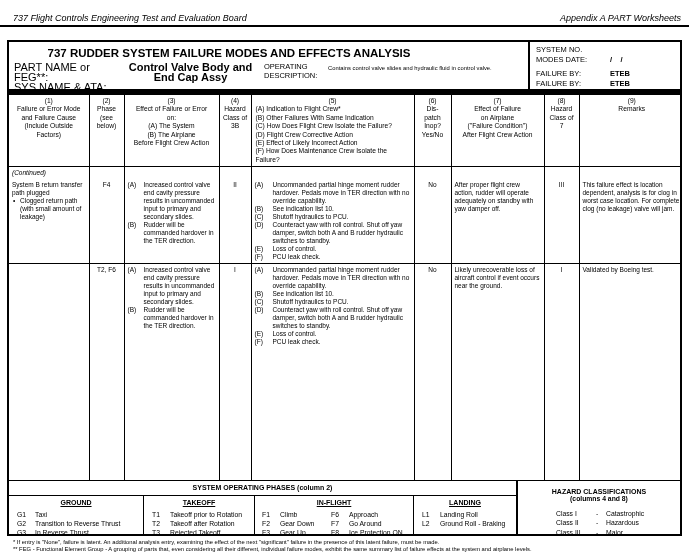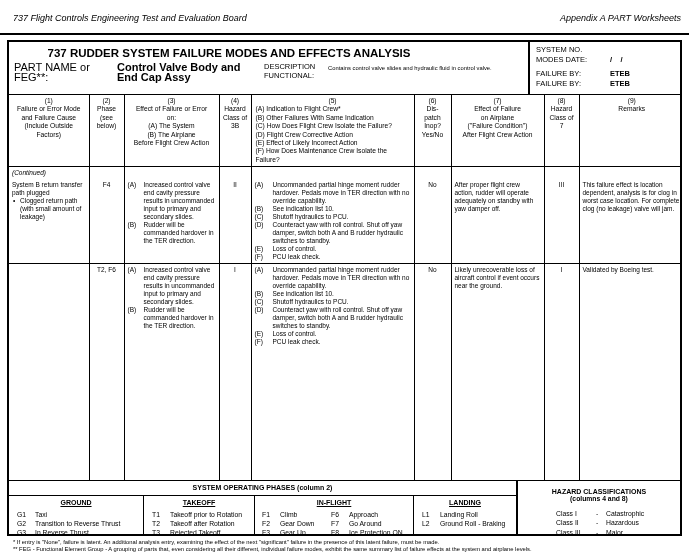--- a/index.html
+++ b/index.html
@@ -2,37 +2,37 @@
 <html><head>
 <meta charset="utf-8">
 <style>
   * { box-sizing: border-box; margin: 0; padding: 0; }
   html,body { background:#fff; }
   .page {
     width: 689px; height: 559px; background: #fff; color: #000;
     font-family: "Liberation Sans", sans-serif; position: relative; overflow: hidden;
   }
   
-  .pg-header { display:flex; justify-content:space-between; padding:13px 8px 10px 13px;
+  .pg-header { display:flex; justify-content:space-between; padding:13px 8px 2px 13px;
     font-style: italic; font-size: 9px; }
   .rule { border-top: 2px solid #000; }
 
   
   .sheet { position:absolute; left:7px; top:40px; width:675px; height:496px;
     border:2px solid #000; display:flex; flex-direction:column; overflow:hidden; }
 
   
-  .title-block { height:53px; border-bottom:1px solid #000000; display:flex; flex:none; }
+  .title-block { height:53px; border-bottom:6px solid #000000; display:flex; flex:none; }
   .tb-left { flex:1; padding:3px 0 0 5px; }
   .tb-title { width:430px; text-align:center; font-weight:bold; font-size:11.5px; margin:2px 0 3px 0; }
   .tb-rows { display:flex; }
   .tb-labels { width:250px; }
   .lab-row { display:flex; font-size:11px; line-height:10px; }
   .lab { width:103px; flex:none; }
-  .val { font-weight:bold; }
+  .val { font-weight:bold;text-align:center; }
   .func { display:flex; font-size:7.5px; line-height:9px; }
   .func-label { width:64px; flex:none; }
   .func-value { font-size:5.8px; padding-top:2px; width:200px; }
   .tb-right { width:168px; border-left:2px solid #000; padding:3px 0 0 6px; font-size:7.5px; flex:none; }
   .rb-row { display:flex; line-height:9.5px; }
   .rb-lab { width:74px; flex:none; }
   .rb-val { font-weight:bold; white-space:pre; }
   .rb-gap { margin-top:5px; }
 
   
@@ -99,25 +99,28 @@
 
     <div class="title-block">
       <div class="tb-left">
         <div class="tb-title">737 RUDDER SYSTEM FAILURE MODES AND EFFECTS ANALYSIS</div>
         <div class="tb-rows">
           <div class="tb-labels">
             <div class="lab-row">
               <span class="lab">PART NAME or FEG**:</span>
               <span class="val">Control Valve Body and End Cap Assy</span>
             </div>
+            <div class="lab-row">
+              <span class="lab">SYS NAME &amp; ATA:</span>
+            </div>
           </div>
           <div class="func">
             <div class="func-label">
-              <div>DESCRIPTION</div>
-              <div>FUNCTIONAL:</div>
+              <div>OPERATING</div>
+              <div>DESCRIPTION:</div>
             </div>
             <div class="func-value">Contains control valve slides and hydraulic fluid in control valve.</div>
           </div>
         </div>
       </div>
       <div class="tb-right">
         <div class="rb-row">
             <span class="rb-lab">SYSTEM NO.</span>
           </div>
         <div class="rb-row">

